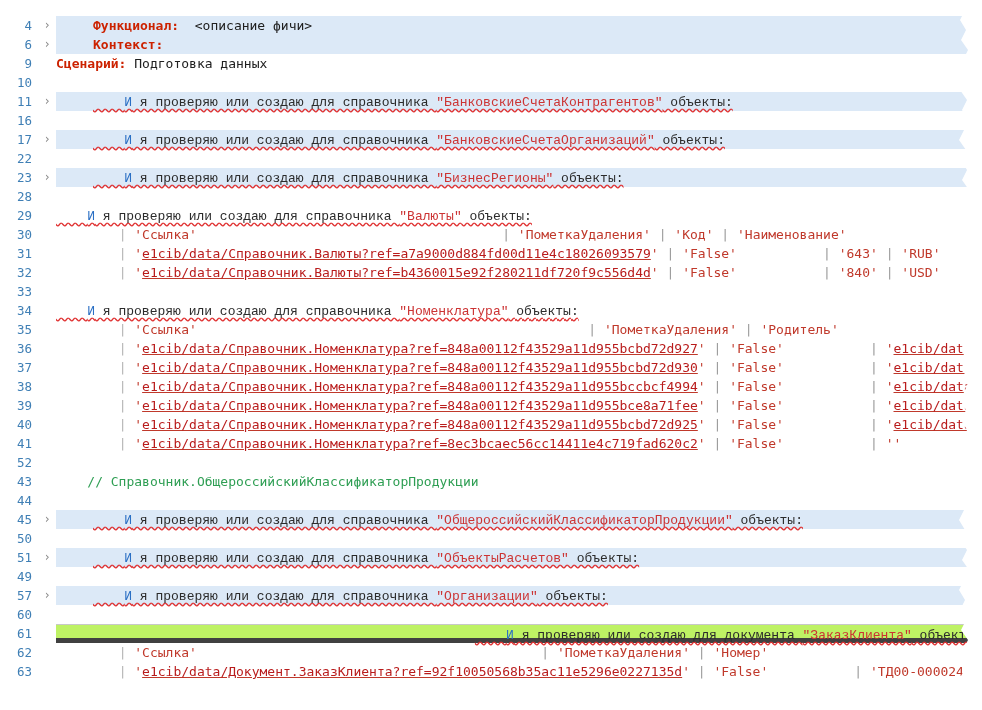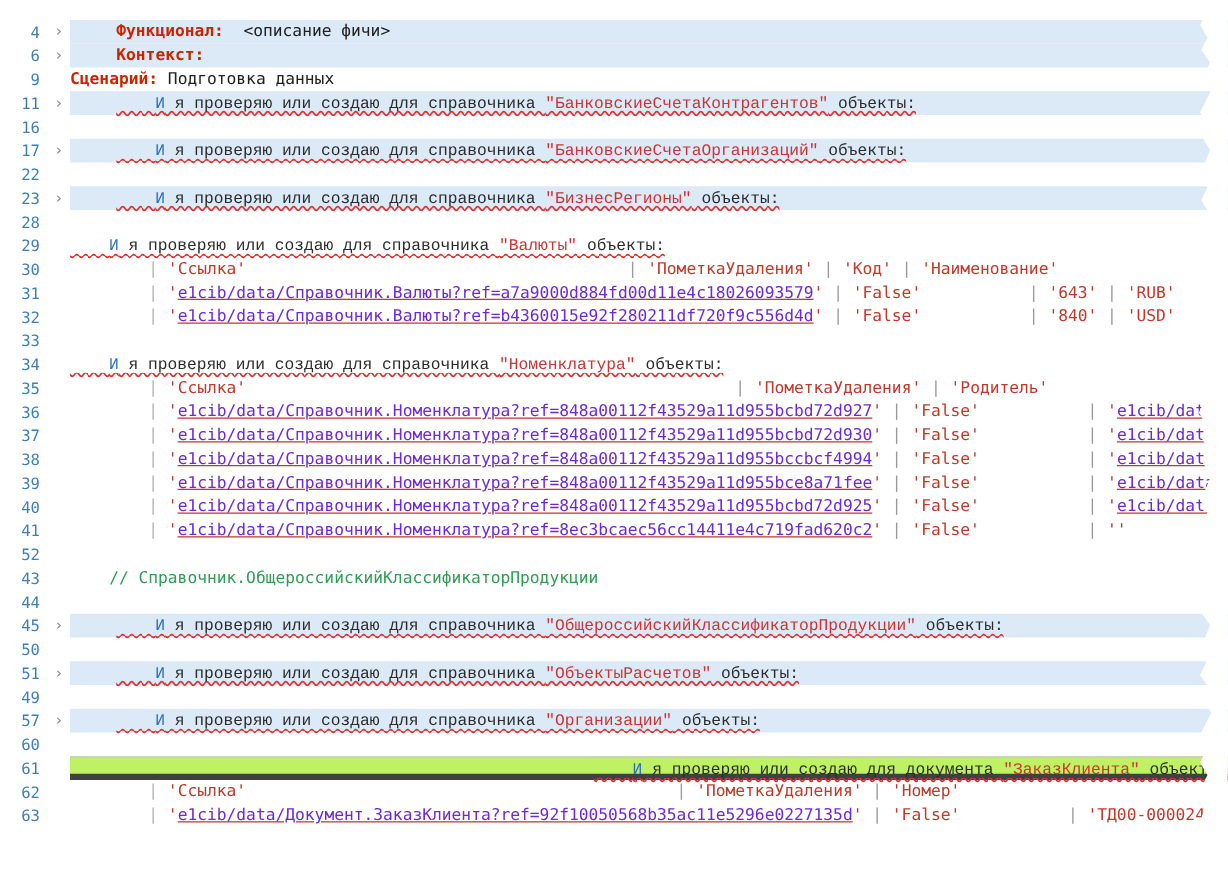--- a/index.html
+++ b/index.html
@@ -40,21 +40,21 @@
   .codewrap{flex:1;line-height:19px;padding-left:0;position:relative;overflow:visible;}
   .code{display:inline-block;line-height:19px;}
 
   
   .kw      {color:#cc2200;font-weight:bold;}
   .plain   {color:#202020;}
   .step    {color:#2b2b2b;}
   .stepi   {color:#2a6fc4;}
   .str     {color:#cc3333;}
   .cmt     {color:#2e9e53;}
-  .lnk     {color:#6d28d9;text-decoration:underline;text-decoration-color:#c0392b;}
+  .lnk     {color:#b91c1c;text-decoration:underline;text-decoration-color:#c0392b;}
   .cell    {color:#c0392b;}
   .pipe    {color:#9a9a9a;}
   .guide   {color:#b4b4b4;}
 
   
   .sq{
     text-decoration: underline;
     text-decoration-style: wavy;
     text-decoration-color:#e03131;
     text-decoration-skip-ink:none;
@@ -64,20 +64,21 @@
 </style>
 </head>
 <body>
 
 <div id="paper">
 
   <div id="editor">
       <div class="row hl"><div class="gutter">4</div><div class="fold">›</div><div class="codewrap"><span class="code"><span class="kw">Функционал:</span><span class="plain">  &lt;описание фичи&gt;</span></span></div></div>
       <div class="row hl"><div class="gutter">6</div><div class="fold">›</div><div class="codewrap"><span class="code"><span class="kw">Контекст:</span></span></div></div>
       <div class="row"><div class="gutter">9</div><div class="fold"></div><div class="codewrap"><span class="code"><span class="kw">Сценарий:</span><span class="plain"> Подготовка данных</span></span></div></div>
+      <div class="row"><div class="gutter">10</div><div class="fold"></div><div class="codewrap"><span class="code"></span></div></div>
       <div class="row hl"><div class="gutter">11</div><div class="fold">›</div><div class="codewrap"><span class="code sq"><span class="plain">    </span><span class="stepi">И</span><span class="step"> я проверяю или создаю для справочника </span><span class="str">"БанковскиеСчетаКонтрагентов"</span><span class="step"> объекты:</span></span></div></div>
       <div class="row"><div class="gutter">16</div><div class="fold"></div><div class="codewrap"><span class="code"></span></div></div>
       <div class="row hl"><div class="gutter">17</div><div class="fold">›</div><div class="codewrap"><span class="code sq"><span class="plain">    </span><span class="stepi">И</span><span class="step"> я проверяю или создаю для справочника </span><span class="str">"БанковскиеСчетаОрганизаций"</span><span class="step"> объекты:</span></span></div></div>
       <div class="row"><div class="gutter">22</div><div class="fold"></div><div class="codewrap"><span class="code"></span></div></div>
       <div class="row hl"><div class="gutter">23</div><div class="fold">›</div><div class="codewrap"><span class="code sq"><span class="plain">    </span><span class="stepi">И</span><span class="step"> я проверяю или создаю для справочника </span><span class="str">"БизнесРегионы"</span><span class="step"> объекты:</span></span></div></div>
       <div class="row"><div class="gutter">28</div><div class="fold"></div><div class="codewrap"><span class="code"></span></div></div>
       <div class="row"><div class="gutter">29</div><div class="fold"></div><div class="codewrap"><span class="code sq"><span class="plain">    </span><span class="stepi">И</span><span class="step"> я проверяю или создаю для справочника </span><span class="str">"Валюты"</span><span class="step"> объекты:</span></span></div></div>
       <div class="row"><div class="gutter">30</div><div class="fold"></div><div class="codewrap"><span class="code"><span class="plain">        </span><span class="guide">|</span><span class="plain"> </span><span class="cell">'Ссылка'</span><span class="plain">                                       </span><span class="pipe">|</span><span class="plain"> </span><span class="cell">'ПометкаУдаления'</span><span class="plain"> </span><span class="pipe">|</span><span class="plain"> </span><span class="cell">'Код'</span><span class="plain"> </span><span class="pipe">|</span><span class="plain"> </span><span class="cell">'Наименование'</span></span></div></div>
       <div class="row"><div class="gutter">31</div><div class="fold"></div><div class="codewrap"><span class="code"><span class="plain">        </span><span class="guide">|</span><span class="plain"> </span><span class="cell">'</span><span class="lnk">e1cib/data/Справочник.Валюты?ref=a7a9000d884fd00d11e4c18026093579</span><span class="cell">'</span><span class="plain"> </span><span class="pipe">|</span><span class="plain"> </span><span class="cell">'False'</span><span class="plain">           </span><span class="pipe">|</span><span class="plain"> </span><span class="cell">'643'</span><span class="plain"> </span><span class="pipe">|</span><span class="plain"> </span><span class="cell">'RUB'</span></span></div></div>
       <div class="row"><div class="gutter">32</div><div class="fold"></div><div class="codewrap"><span class="code"><span class="plain">        </span><span class="guide">|</span><span class="plain"> </span><span class="cell">'</span><span class="lnk">e1cib/data/Справочник.Валюты?ref=b4360015e92f280211df720f9c556d4d</span><span class="cell">'</span><span class="plain"> </span><span class="pipe">|</span><span class="plain"> </span><span class="cell">'False'</span><span class="plain">           </span><span class="pipe">|</span><span class="plain"> </span><span class="cell">'840'</span><span class="plain"> </span><span class="pipe">|</span><span class="plain"> </span><span class="cell">'USD'</span></span></div></div>

